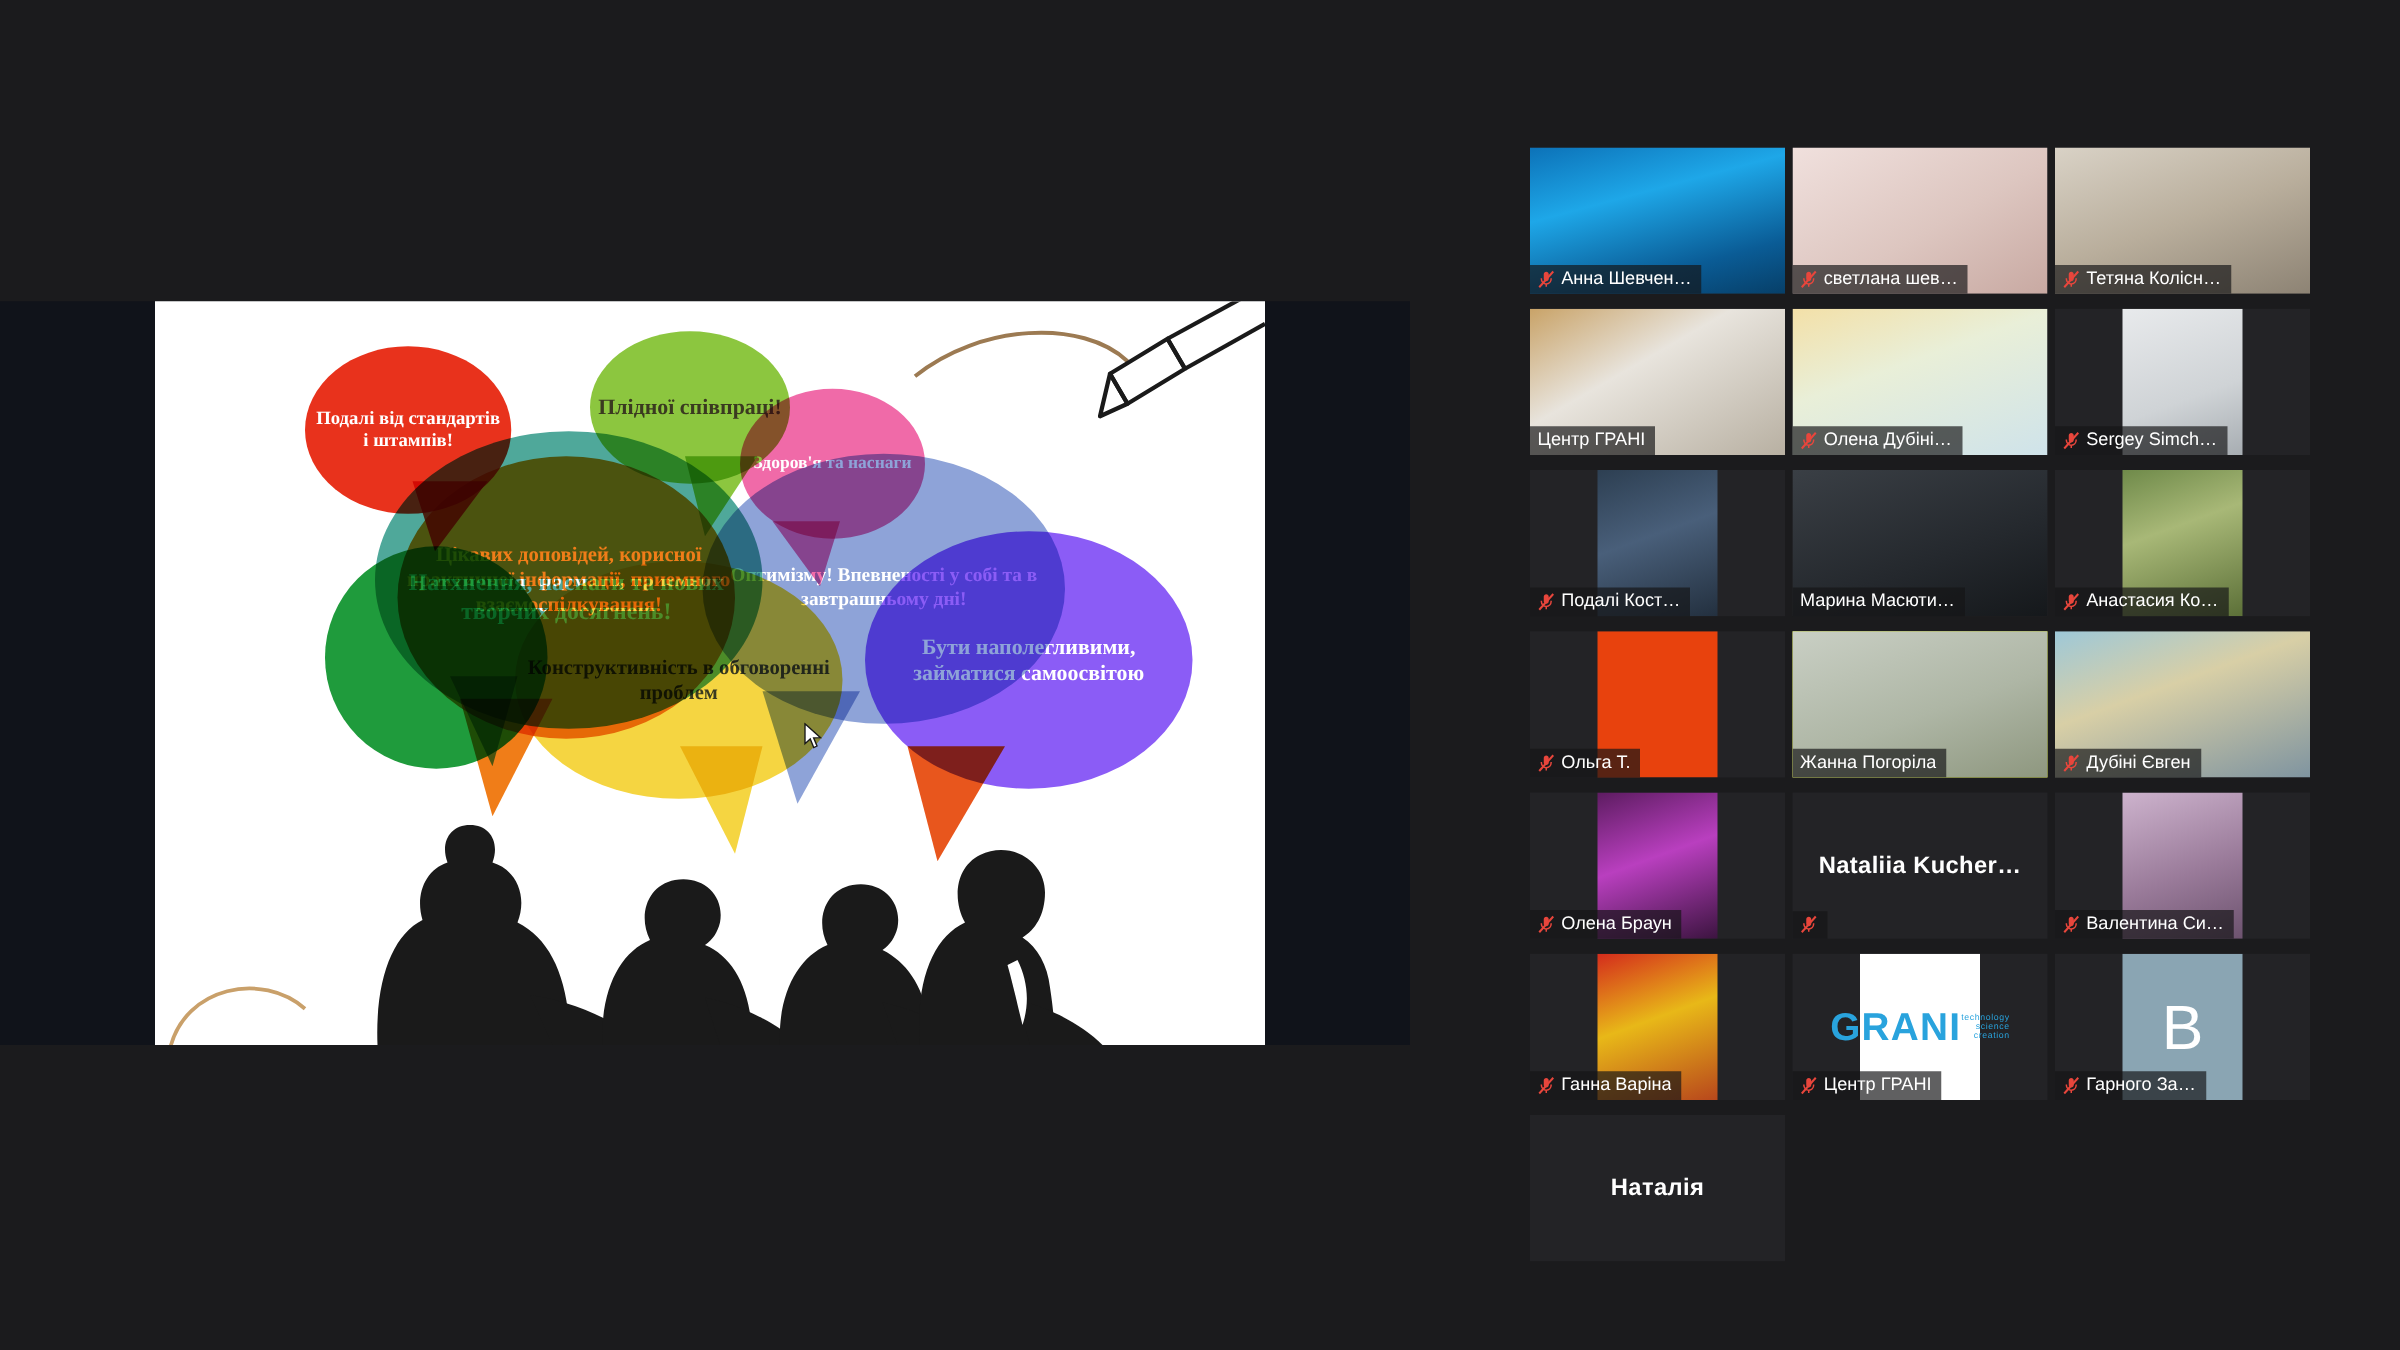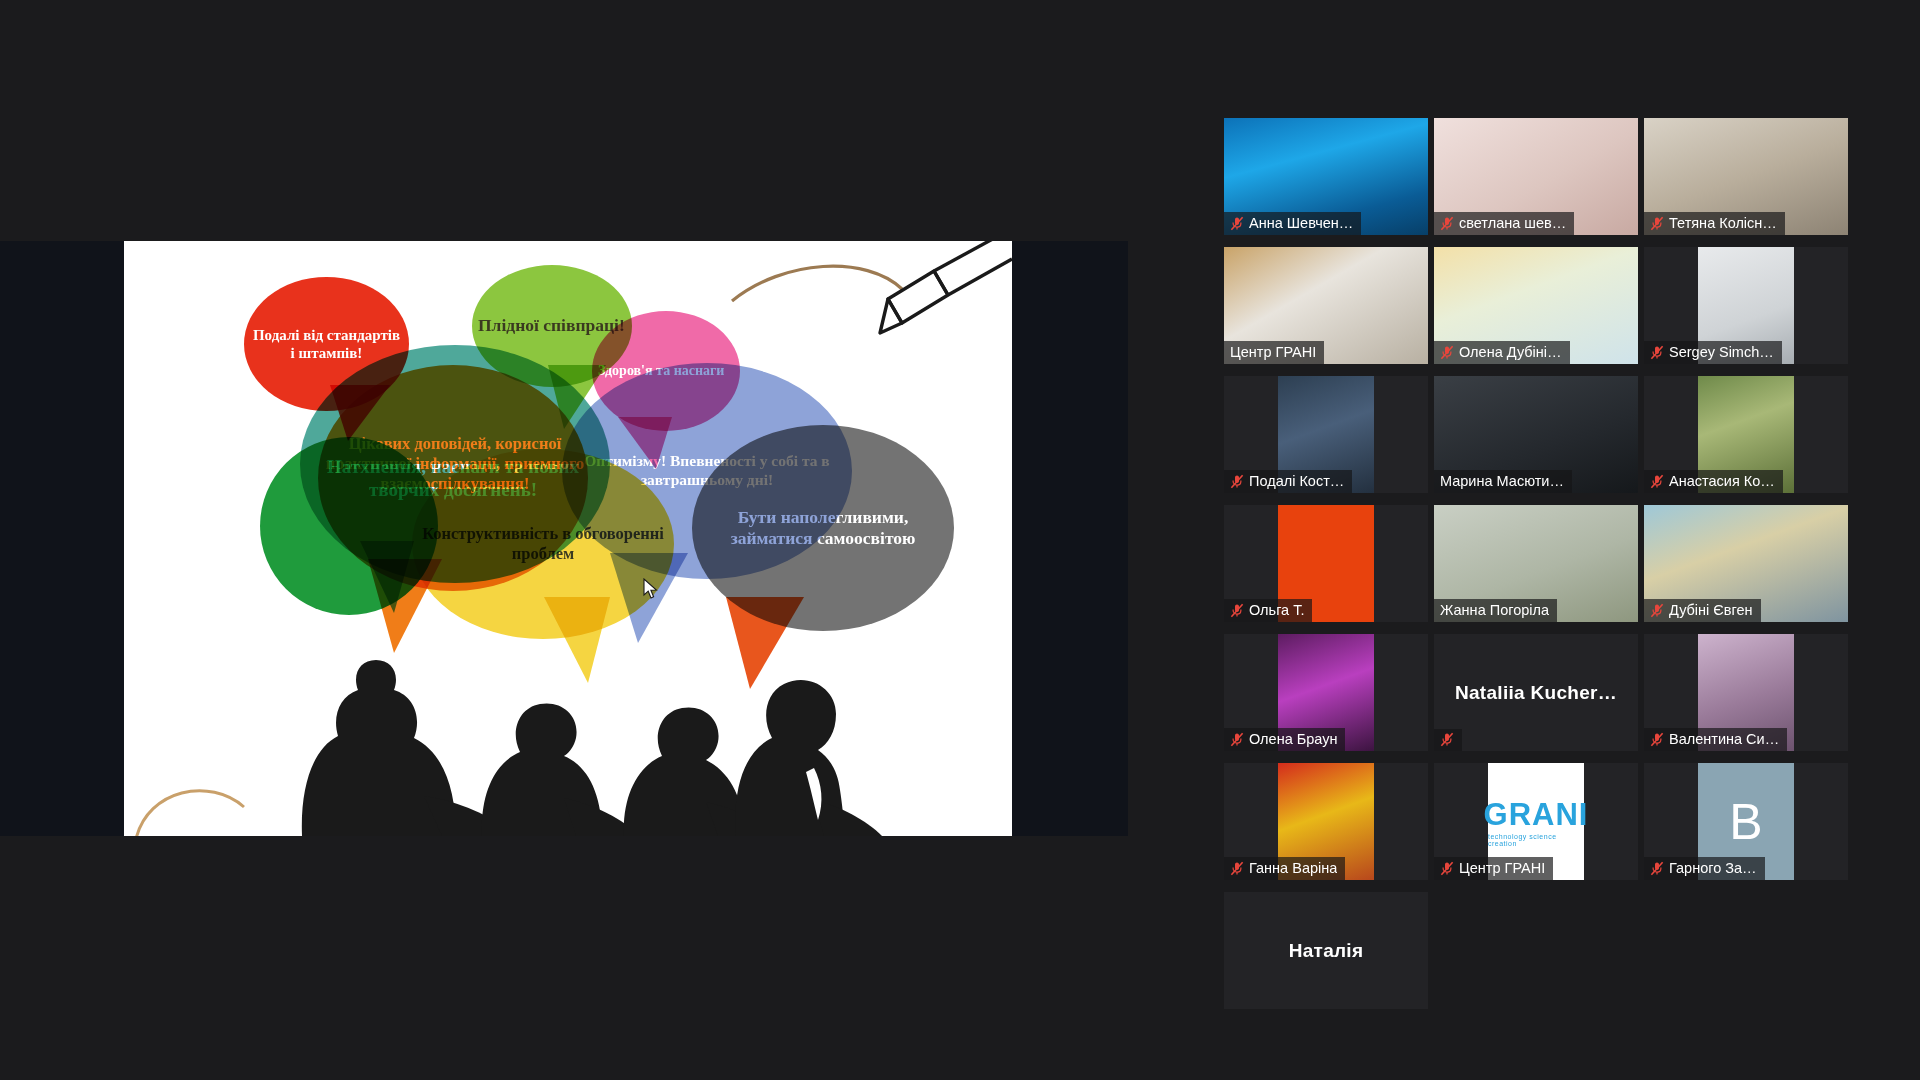--- a/index.html
+++ b/index.html
@@ -16,21 +16,21 @@
     background:#10131a;
   }
   #slide{
     position:absolute;left:124px;top:0;width:888px;height:595px;
     background:#ffffff;overflow:hidden;
   }
 
   .bubble{
     position:absolute;
     border-radius:50%;
-    display:flex;align-items:center;
+    display:flex;align-items:center;justify-content:center;
     text-align:center;
     font-family:"Liberation Serif", serif;
     font-weight:bold;
     line-height:1.22;
     mix-blend-mode:multiply;
   }
   .bubble .txt{position:relative;z-index:5;padding:0 6px;}
 
   
   .tail{position:absolute;width:0;height:0;mix-blend-mode:multiply;}
@@ -93,22 +93,22 @@
   .g-orange{background:#e8420d;}
   .g-wallgreen{background:linear-gradient(160deg,#c9cfc4 0%,#aeb6a5 55%,#8e977f 100%);}
   .g-home{background:linear-gradient(160deg,#9ec8d8 0%,#d8cfa6 40%,#7f94a0 100%);}
   .g-purple{background:linear-gradient(160deg,#5d1c61 0%,#b93fbf 45%,#3c1440 100%);}
   .g-lilac{background:linear-gradient(160deg,#cdb3cd 0%,#9a7b9a 55%,#6d536f 100%);}
   .g-autumn{background:linear-gradient(160deg,#d42c1c 0%,#e8b818 45%,#b8471c 100%);}
   .g-grani{background:#ffffff;}
   .g-blueav{background:#8aa5b3;}
 
   .grani-logo{
-    position:absolute;inset:0;display:flex;flex-direction:column;
-    align-items:center;justify-content:center;
+    position:absolute;inset:0;display:flex;flex-direction:row;
+    align-items:center;justify-content:center;text-align:right;
   }
   .grani-logo .gtop{color:#29a3dd;font-size:31px;font-weight:bold;letter-spacing:1px;}
   .grani-logo .gsub{color:#29a3dd;font-size:7px;letter-spacing:.5px;}
 
   
   #cursor{position:absolute;z-index:30;width:16px;height:22px;}
 </style>
 </head>
 <body>
 
@@ -158,21 +158,21 @@
     <div class="bubble" style="left:288px;top:208px;width:262px;height:190px;background:#f5d541;color:#3a3a20;font-size:16.5px;">
       <span class="txt">Конструктивність в обговоренні проблем</span>
     </div>
     <div class="tail" style="left:420px;top:356px;border-left:44px solid transparent;border-right:22px solid transparent;border-top:86px solid #f5d541;"></div>
 
     <div class="bubble" style="left:438px;top:122px;width:290px;height:216px;background:#8ea3d8;color:#fff;font-size:15.5px;">
       <span class="txt">Оптимізму! Впевненості у собі та в завтрашньому дні!</span>
     </div>
     <div class="tail" style="left:486px;top:312px;border-left:28px solid transparent;border-right:50px solid transparent;border-top:90px solid #8ea3d8;"></div>
 
-    <div class="bubble" style="left:568px;top:184px;width:262px;height:206px;background:#737373;color:#fff;font-size:17.5px;">
+    <div class="bubble" style="left:568px;top:184px;width:262px;height:206px;background:#8b5cf6;color:#fff;font-size:17.5px;">
       <span class="txt">Бути наполегливими, займатися самоосвітою</span>
     </div>
     <div class="tail" style="left:602px;top:356px;border-left:24px solid transparent;border-right:54px solid transparent;border-top:92px solid #e8561d;"></div>
 
     <svg style="position:absolute;left:0;bottom:0;width:888px;height:250px;" viewBox="0 0 888 250">
       <g fill="#1a1a1a">
 
         <path d="M178 250 C176 198, 190 162, 214 150 C208 130, 216 110, 234 104
                  C228 88, 236 74, 252 74 C268 74, 276 88, 270 104
                  C290 110, 298 132, 290 152 C318 166, 332 200, 332 250 Z"></path>

